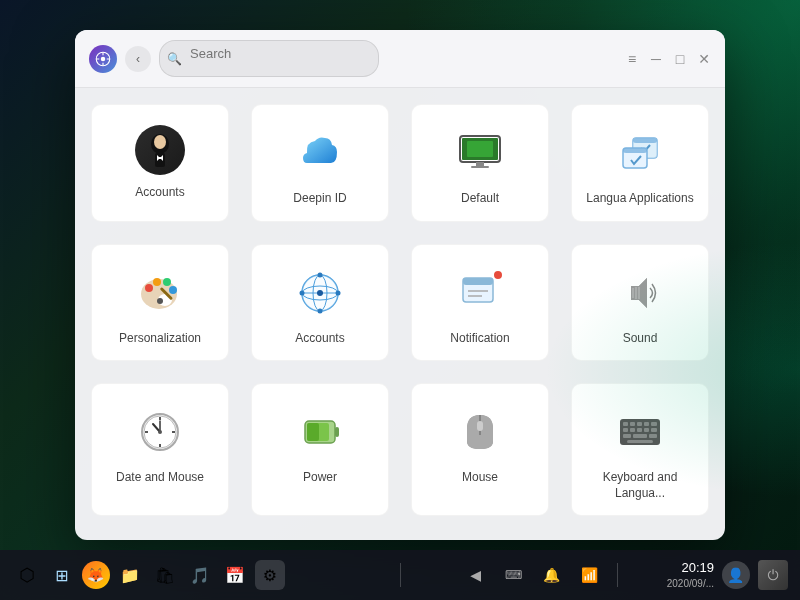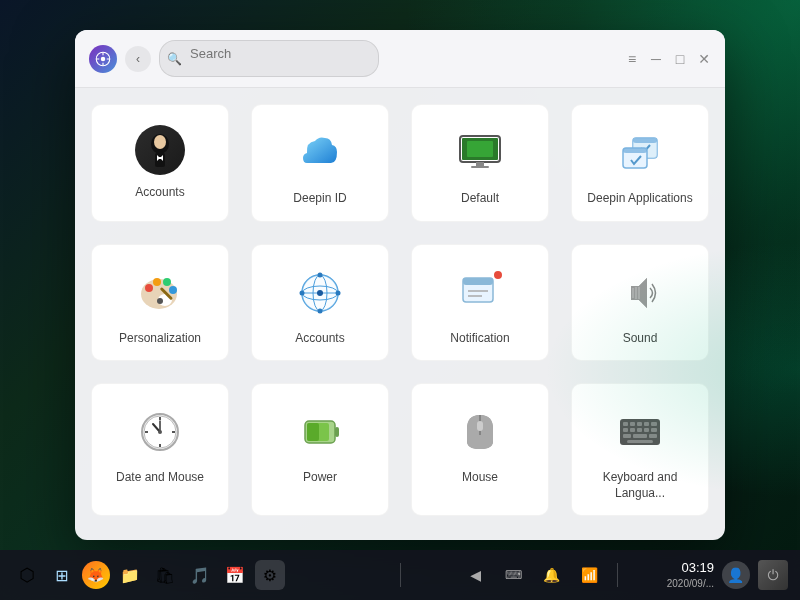--- a/index.html
+++ b/index.html
@@ -339,21 +339,21 @@
             <rect x="18" y="10" width="24" height="20" rx="3" fill="#d0e8f8" opacity="0.7"></rect>
             <rect x="18" y="10" width="24" height="5" rx="3" fill="#7ab3e0" opacity="0.8"></rect>
 
             <polyline points="26,20 29,24 35,17" stroke="#5599cc" stroke-width="2" fill="none"></polyline>
 
             <rect x="8" y="20" width="24" height="20" rx="3" fill="#e8f4ff" stroke="#7ab3e0" stroke-width="1.5"></rect>
             <rect x="8" y="20" width="24" height="5" rx="3" fill="#7ab3e0" opacity="0.8"></rect>
             <polyline points="16,32 19,36 26,28" stroke="#5599cc" stroke-width="2" fill="none"></polyline>
           </svg>
         </div>
-        <span class="item-label">Deepin Applications</span>
+        <span class="item-label">Langua Applications</span>
       </div>
 
       <div class="grid-item">
         <div class="icon-wrap">
           <svg width="50" height="50" viewBox="0 0 50 50">
 
             <ellipse cx="24" cy="26" rx="18" ry="15" fill="#e8d4b8"></ellipse>
             <ellipse cx="30" cy="32" rx="7" ry="6" fill="#fff"></ellipse>
 
             <circle cx="14" cy="20" r="4" fill="#e74c3c"></circle>
@@ -532,19 +532,19 @@
 
   <div class="taskbar-divider"></div>
 
   <div class="taskbar-right">
     <div class="tb-icon" style="color:#aaa; font-size:14px;">◀</div>
     <div class="tb-icon" style="color:#aaa; font-size:12px;">⌨</div>
     <div class="tb-icon" style="color:#aaa; font-size:14px;">🔔</div>
     <div class="tb-icon" style="color:#aaa; font-size:14px;">📶</div>
     <div class="taskbar-divider"></div>
     <div class="time-display">
-      <div style="font-size:13px; color:#fff; font-weight:500;">03:19</div>
+      <div style="font-size:13px; color:#fff; font-weight:500;">20:19</div>
       <div style="font-size:10px; color:#aaa;margin-left:37px;">2020/09/...</div>
     </div>
     <div class="tb-icon" style="background:rgba(255,255,255,0.2); border-radius:50%; width:28px; height:28px; font-size:14px;">👤</div>
     <div class="tb-icon" style="background: linear-gradient(135deg,#555,#333); border-radius:4px; font-size:14px; color:#aaa;">⏻</div>
   </div>
 </div>
 
 </body></html>

